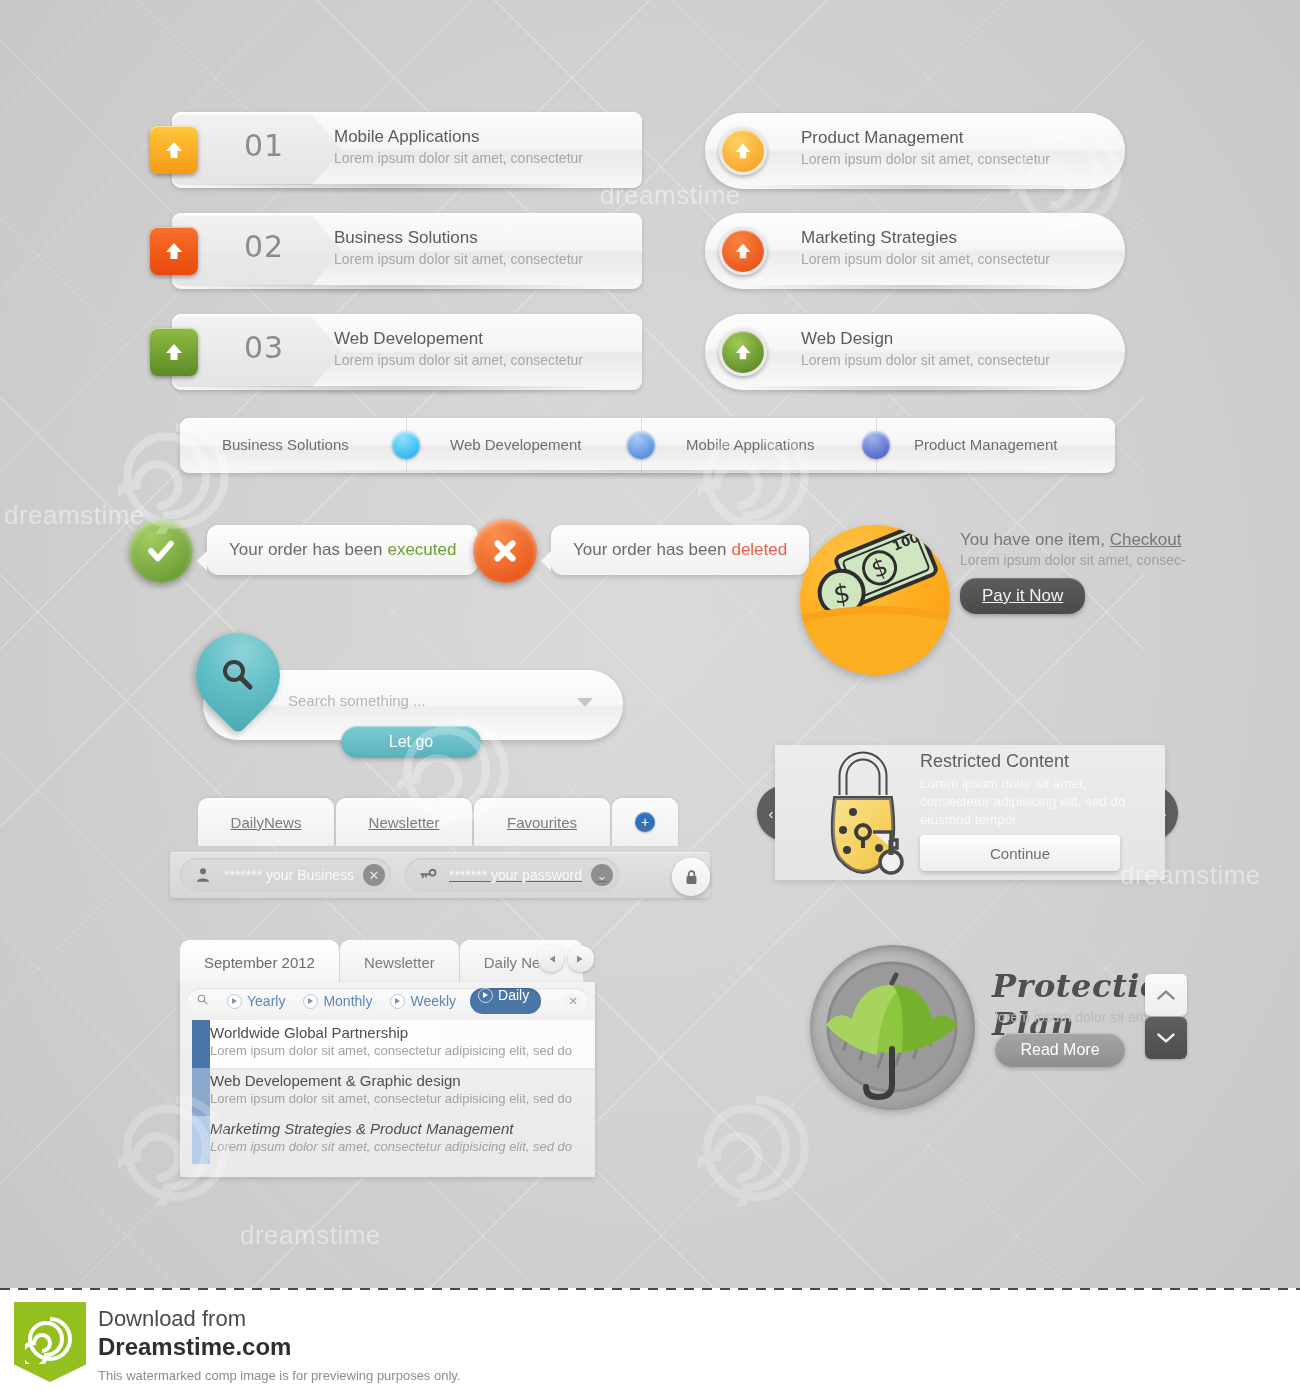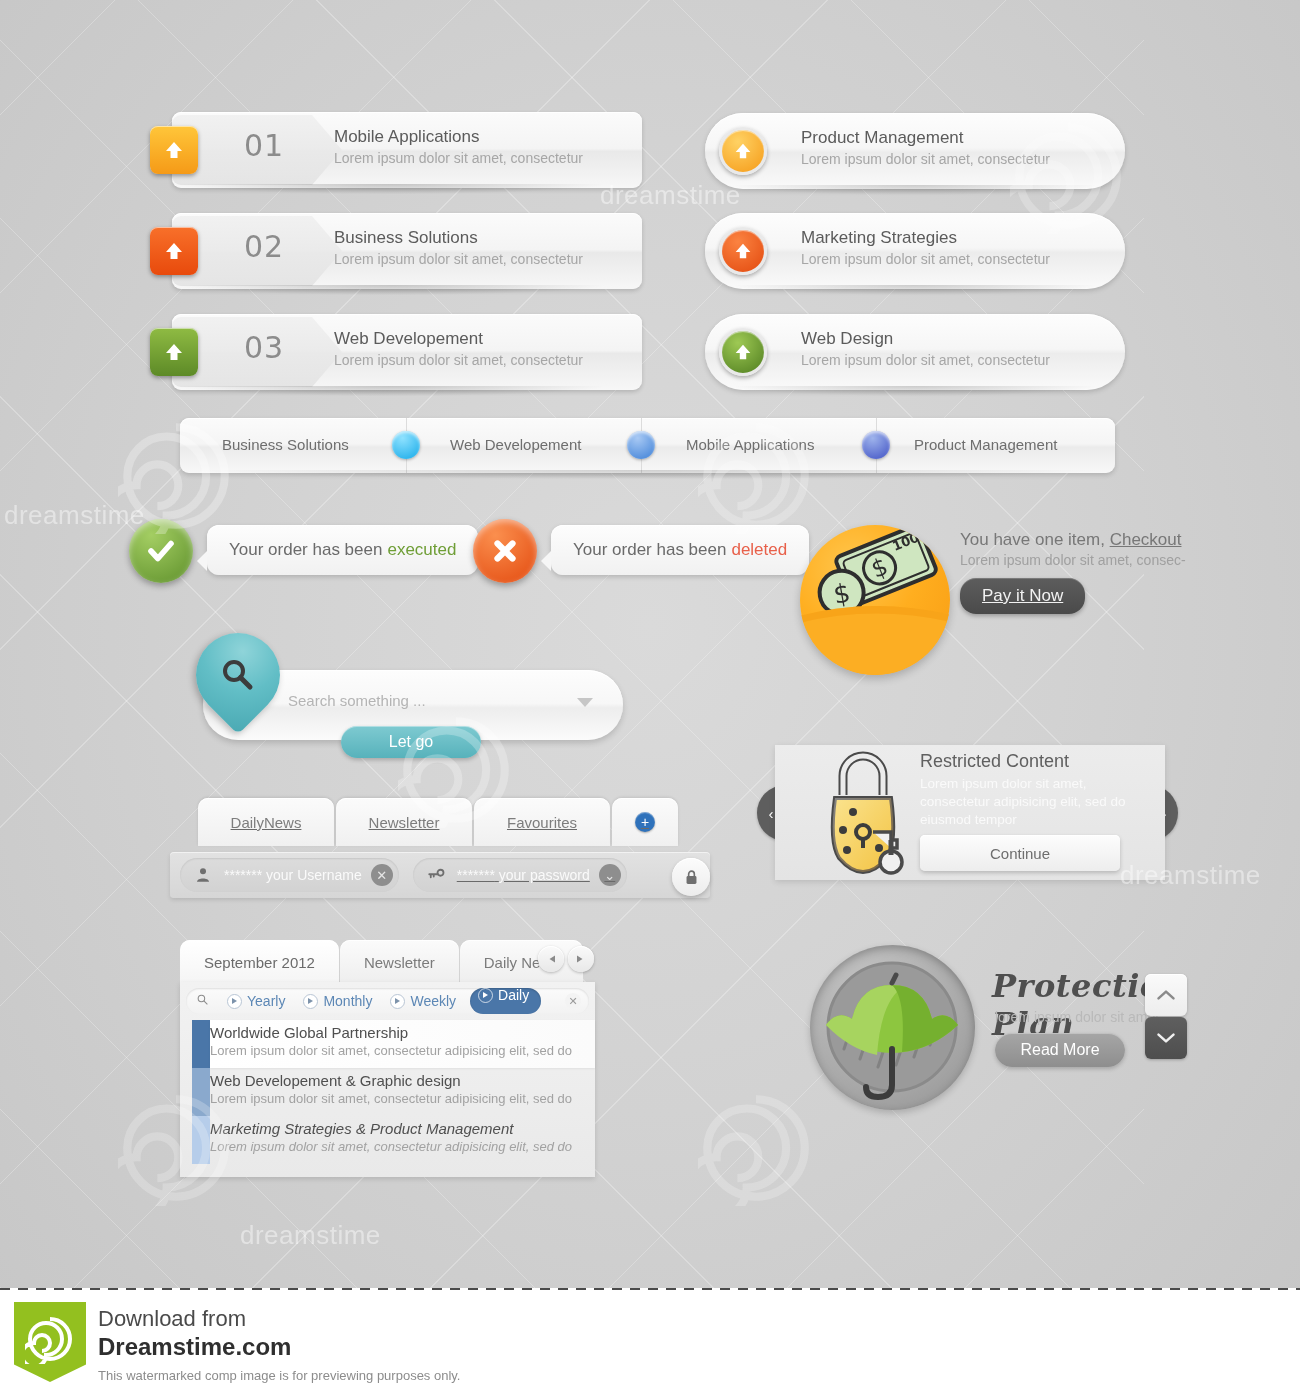--- a/index.html
+++ b/index.html
@@ -474,21 +474,21 @@
   </div>
 
   <div class="loginbar">
     <div class="login-field" style="margin-left:10px;">
       <span class="login-ico">
         <svg viewBox="0 0 24 24">
             <circle cx="12" cy="7" r="4"></circle>
             <path d="M4 21 C4 15 20 15 20 21 Z"></path>
           </svg>
       </span>
-      <span class="login-val"><span>*******</span> <span>your Username</span></span>
+      <span class="login-val"><span>*******</span> <span>your Business</span></span>
       <span class="login-btn">✕</span>
     </div>
     <div class="login-field" style="margin-left:14px;text-decoration:underline;">
       <span class="login-ico">
         <svg viewBox="0 0 24 24">
             <circle cx="18" cy="9" r="4" fill="none" stroke="#6f6f6f" stroke-width="2.4"></circle>
             <path d="M14.5 11 L3 11 M5 11 L5 15 M9 11 L9 14" stroke="#6f6f6f" stroke-width="2.4" fill="none" stroke-linecap="round"></path>
           </svg>
       </span>
       <span class="login-val"><span>*******</span> <span>your password</span></span>

